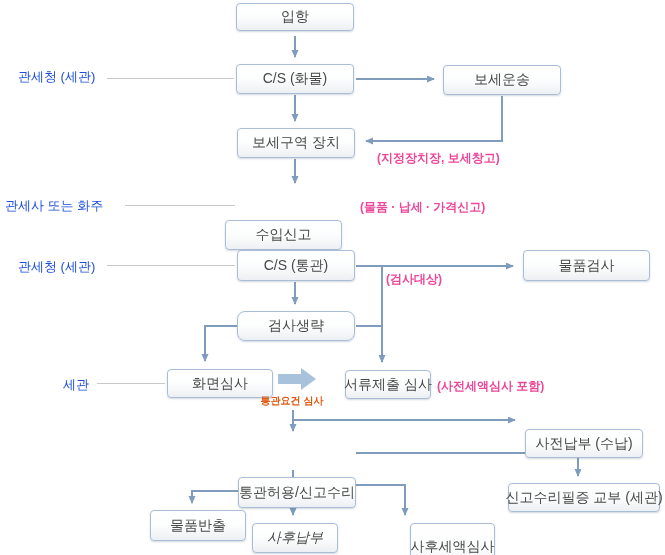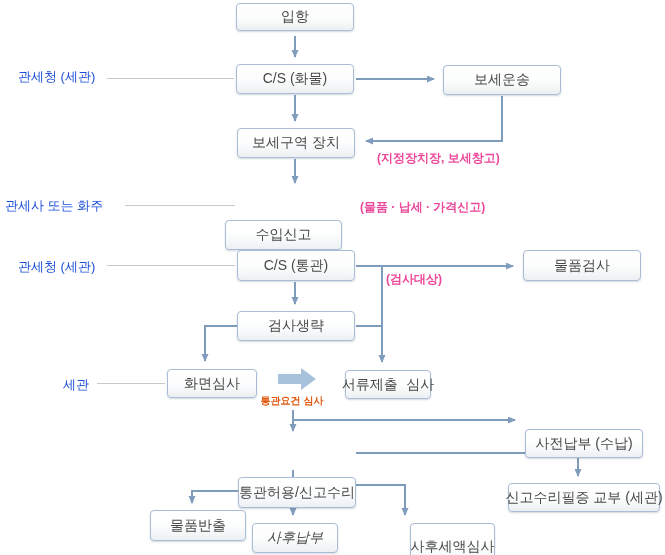--- a/index.html
+++ b/index.html
@@ -76,35 +76,36 @@
     </g>
     <polygon points="278,374 301,374 301,368 316,379 301,390 301,384 278,384" fill="#a9c2db"></polygon>
   </svg>
 
   <div class="node" style="left:236px;top:3px;width:118px;height:28px;">입항</div>
   <div class="node" style="left:236px;top:64px;width:118px;height:30px;">C/S (화물)</div>
   <div class="node" style="left:443px;top:65px;width:118px;height:30px;">보세운송</div>
   <div class="node" style="left:237px;top:128px;width:118px;height:30px;">보세구역 장치</div>
   <div class="node" style="left:225px;top:190px;width:117px;height:30px;margin-top:30px;">수입신고</div>
   <div class="node" style="left:237px;top:250px;width:118px;height:31px;">C/S (통관)</div>
-  <div class="node" style="left:523px;top:250px;width:118px;height:31px;">물품검사</div>
-  <div class="node" style="left:237px;top:311px;width:118px;height:30px;">검사생략</div>
-  <div class="node" style="left:167px;top:369px;width:90px;height:29px;">화면심사</div>
-  <div class="node" style="left:345px;top:370px;width:86px;height:29px;font-family:Liberation Mono, monospace;">서류제출 심사</div>
+  <div class="node" style="left:523px;top:250px;width:127px;height:31px;">물품검사</div>
+  <div class="node" style="left:237px;top:311px;width:118px;height:30px;border-radius:8px;">검사생략</div>
+  <div class="node" style="left:167px;top:369px;width:106px;height:29px;">화면심사</div>
+  <div class="node" style="left:345px;top:370px;width:86px;height:29px;">서류제출 심사</div>
   <div class="node" style="left:525px;top:405px;width:118px;height:29px;margin-top:24px;">사전납부 (수납)</div>
   <div class="node" style="left:238px;top:439px;width:118px;height:31px;margin-top:38px;">통관허용/신고수리</div>
   <div class="node" style="left:508px;top:483px;width:152px;height:29px;">신고수리필증 교부 (세관)</div>
   <div class="node" style="left:150px;top:510px;width:96px;height:31px;">물품반출</div>
   <div class="node" style="left:252px;top:523px;width:86px;height:30px;font-style:italic;">사후납부</div>
   <div class="node" style="left:362px;top:523px;width:85px;height:48px;margin-left:48px;">사후세액심사</div>
 
   <div class="side-label" style="left:18px;top:68px;">관세청 (세관)</div>
   <div class="side-label" style="left:5px;top:197px;">관세사 또는 화주</div>
   <div class="side-label" style="left:18px;top:258px;">관세청 (세관)</div>
   <div class="side-label" style="left:63px;top:376px;">세관</div>
 
   <div class="note" style="left:377px;top:150px;">(지정장치장, 보세창고)</div>
   <div class="note" style="left:360px;top:199px;">(물품 · 납세 · 가격신고)</div>
   <div class="note" style="left:386px;top:271px;">(검사대상)</div>
+  <div class="note" style="left:437px;top:378px;">(사전세액심사 포함)</div>
 
   <div class="note-orange" style="left:249px;top:394px;width:86px;">통관요건 심사</div>
 
 </div>
 
 </body></html>

